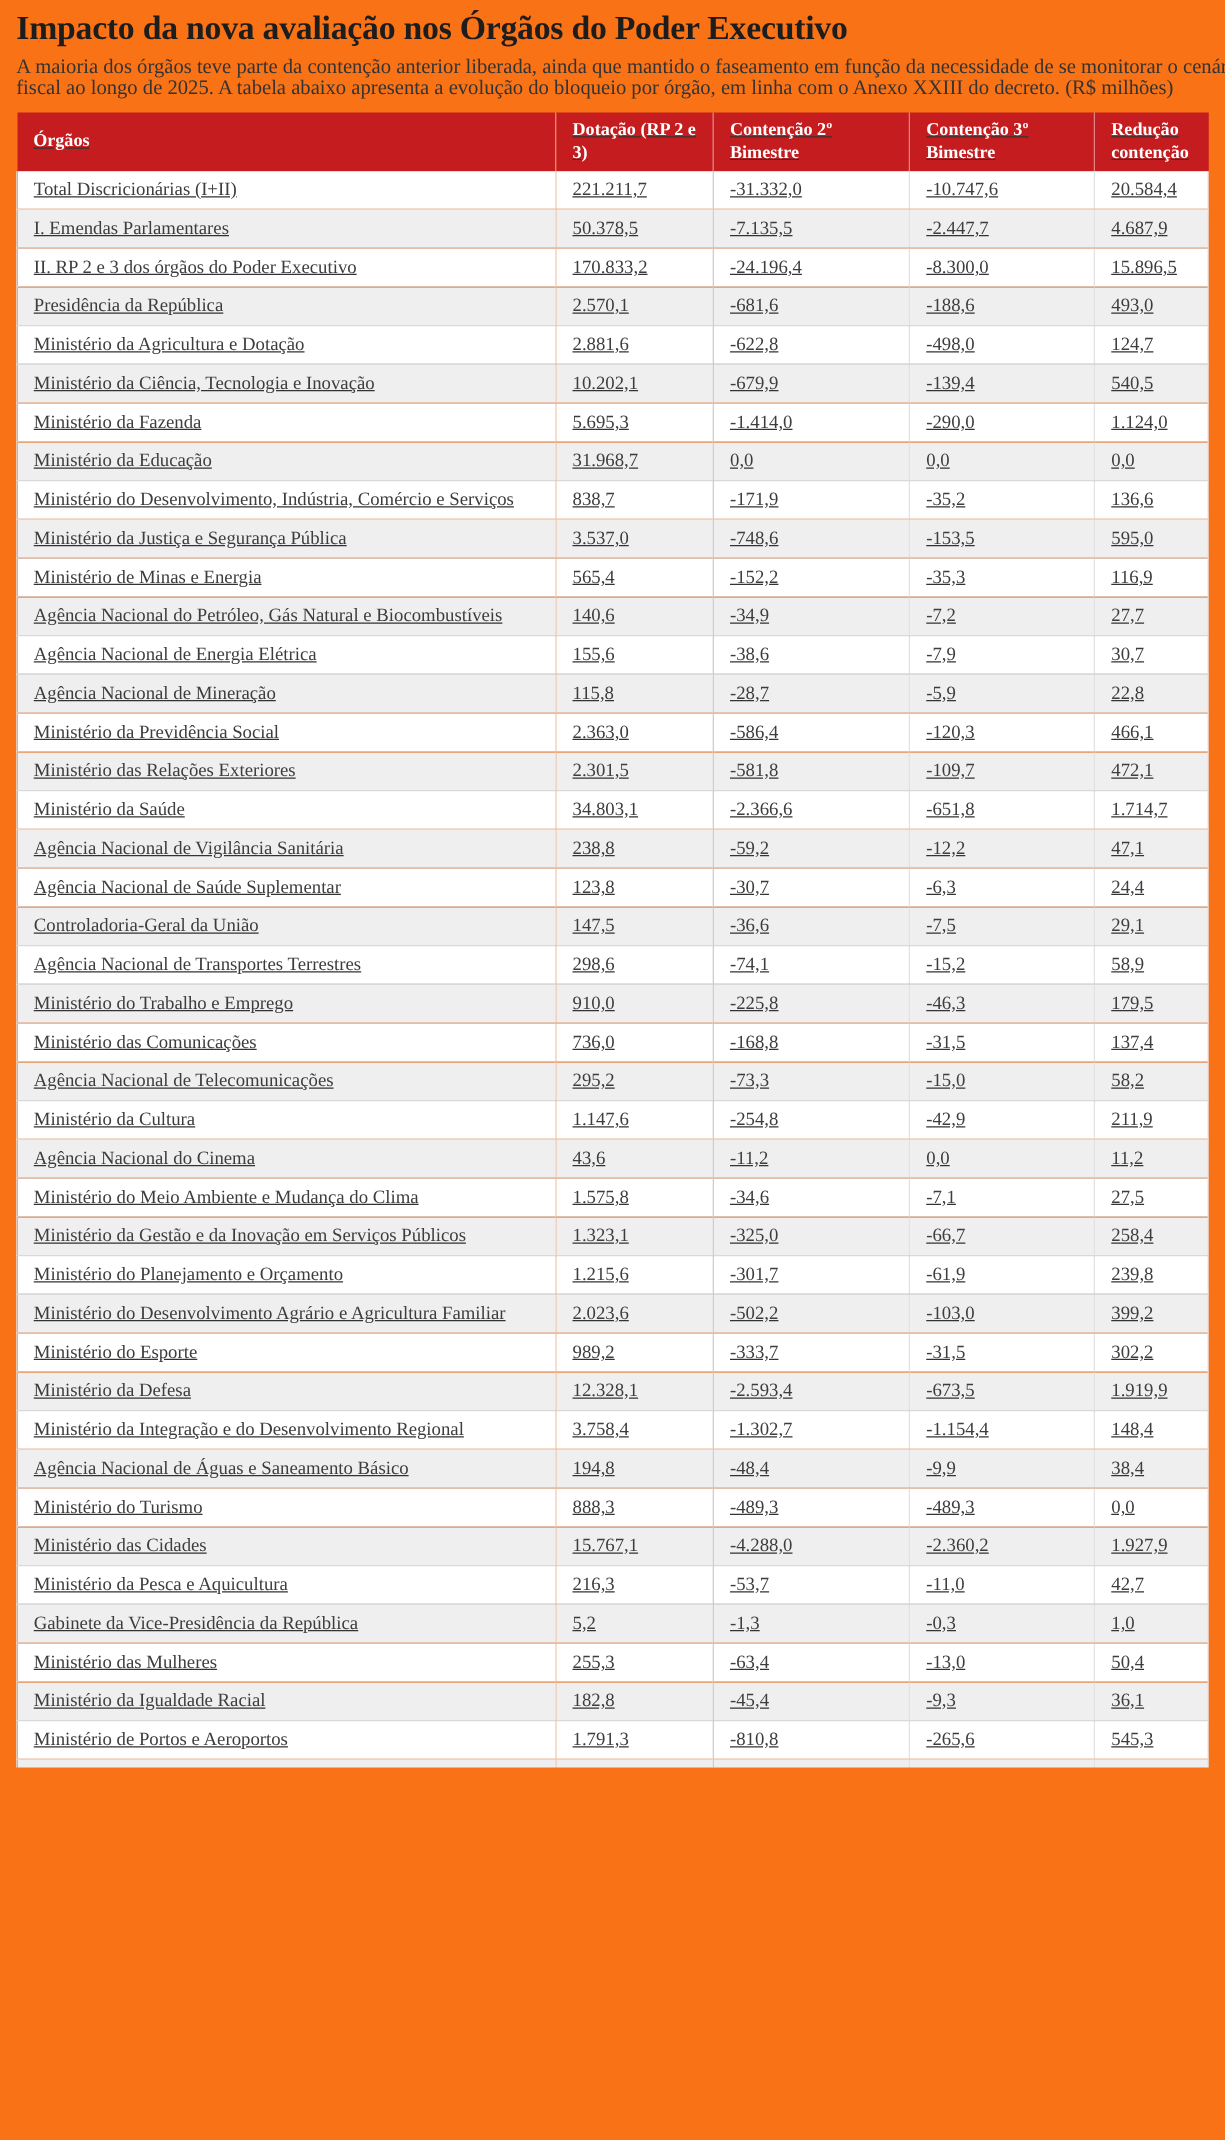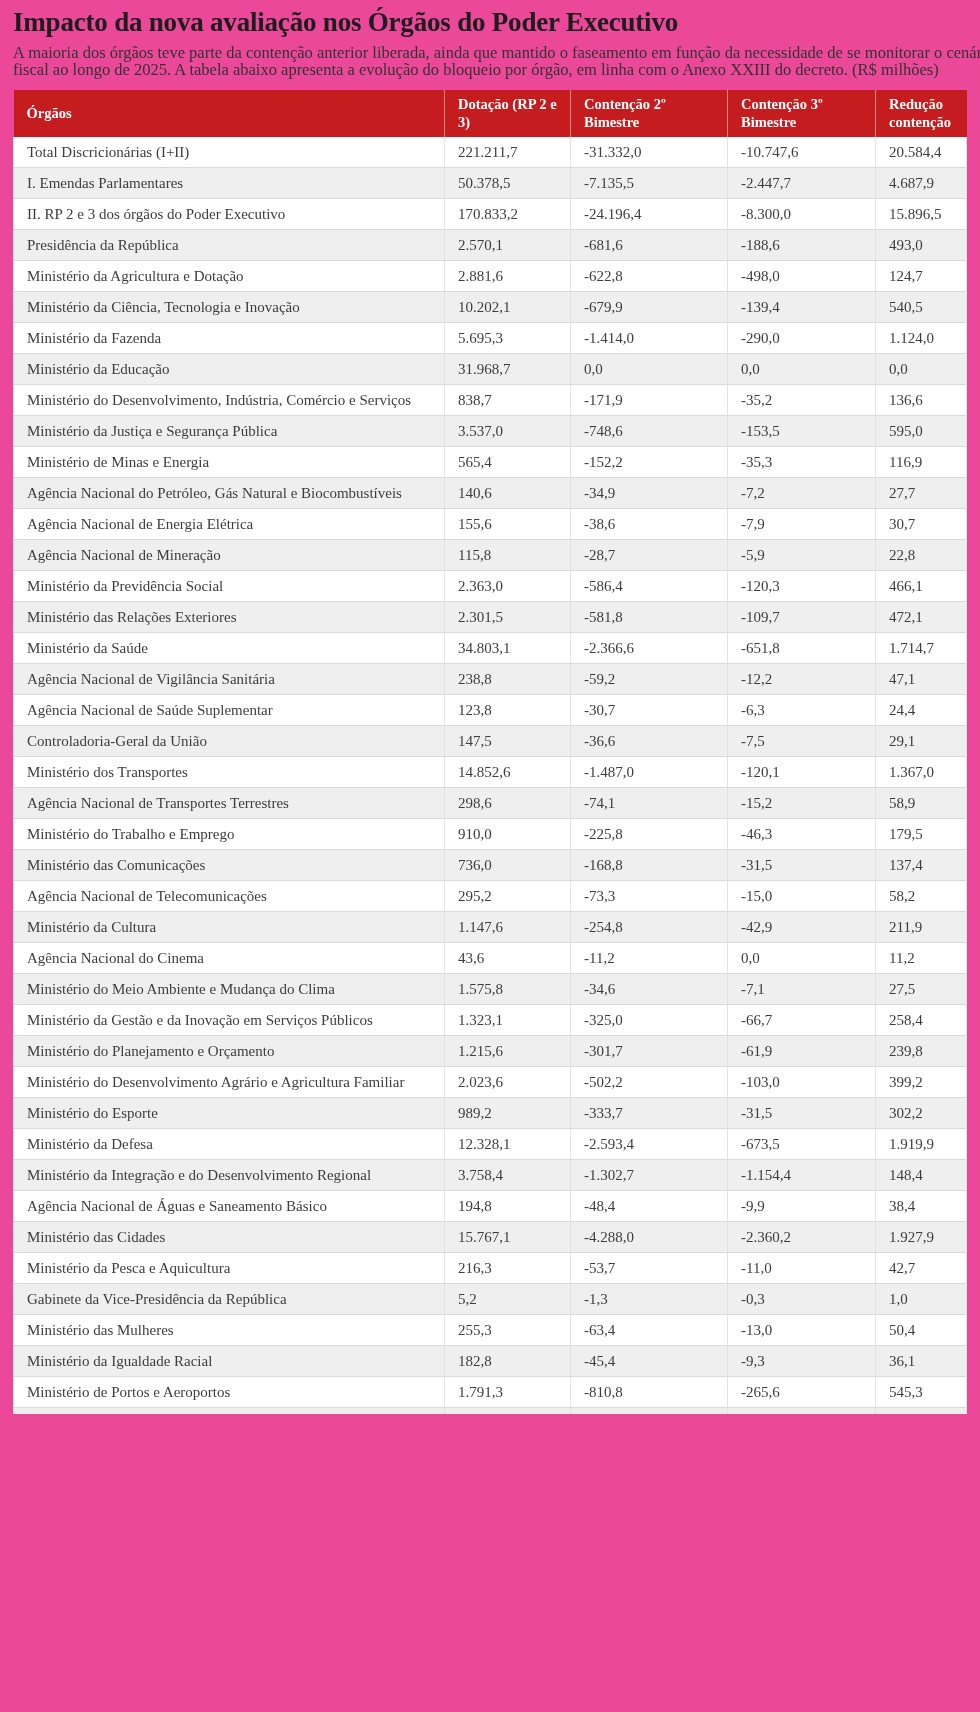--- a/index.html
+++ b/index.html
@@ -1,42 +1,42 @@
 <!DOCTYPE html>
 <html lang="pt-BR"><head>
 <meta charset="utf-8">
 <style>
   html, body { margin: 0; padding: 0; background: #ffffff; }
   #page {
     position: relative;
     width: 980px;
     height: 1712px;
     overflow: hidden;
-    background: #ec4899;
+    background: #f97316;
     font-family: "Liberation Serif", "DejaVu Serif", serif;
     color: #333333;
   }
   .wrap { padding: 0 0 0 13px; }
   h1.title {
     margin: 6px 0 5px 0;
     font-size: 27px;
     line-height: 33px;
     font-weight: 700;
     color: #1d1d1d;
     letter-spacing: -0.2px;
     white-space: nowrap;
   }
   p.desc {
     margin: 0 0 11px 0;
     width: 992px;            
     font-size: 16.5px;
     line-height: 17.4px;
     color: #333333;
   }
-  .table-container { width: 953px; }
+  .table-container { width: 953px; text-decoration: underline; }
   table.data {
     width: 953px;
     border-collapse: collapse;
     table-layout: fixed;
   }
   table.data thead th {
     background: #c41c1f;
     color: #ffffff;
     font-size: 14.5px;
     line-height: 18px;
@@ -227,27 +227,20 @@
               <td>24,4</td>
             </tr>
             <tr>
               <td>Controladoria-Geral da União</td>
               <td>147,5</td>
               <td>-36,6</td>
               <td>-7,5</td>
               <td>29,1</td>
             </tr>
             <tr>
-              <td>Ministério dos Transportes</td>
-              <td>14.852,6</td>
-              <td>-1.487,0</td>
-              <td>-120,1</td>
-              <td>1.367,0</td>
-            </tr>
-            <tr>
               <td>Agência Nacional de Transportes Terrestres</td>
               <td>298,6</td>
               <td>-74,1</td>
               <td>-15,2</td>
               <td>58,9</td>
             </tr>
             <tr>
               <td>Ministério do Trabalho e Emprego</td>
               <td>910,0</td>
               <td>-225,8</td>
@@ -330,20 +323,27 @@
               <td>-1.302,7</td>
               <td>-1.154,4</td>
               <td>148,4</td>
             </tr>
             <tr>
               <td>Agência Nacional de Águas e Saneamento Básico</td>
               <td>194,8</td>
               <td>-48,4</td>
               <td>-9,9</td>
               <td>38,4</td>
+            </tr>
+            <tr>
+              <td>Ministério do Turismo</td>
+              <td>888,3</td>
+              <td>-489,3</td>
+              <td>-489,3</td>
+              <td>0,0</td>
             </tr>
             <tr>
               <td>Ministério das Cidades</td>
               <td>15.767,1</td>
               <td>-4.288,0</td>
               <td>-2.360,2</td>
               <td>1.927,9</td>
             </tr>
             <tr>
               <td>Ministério da Pesca e Aquicultura</td>

